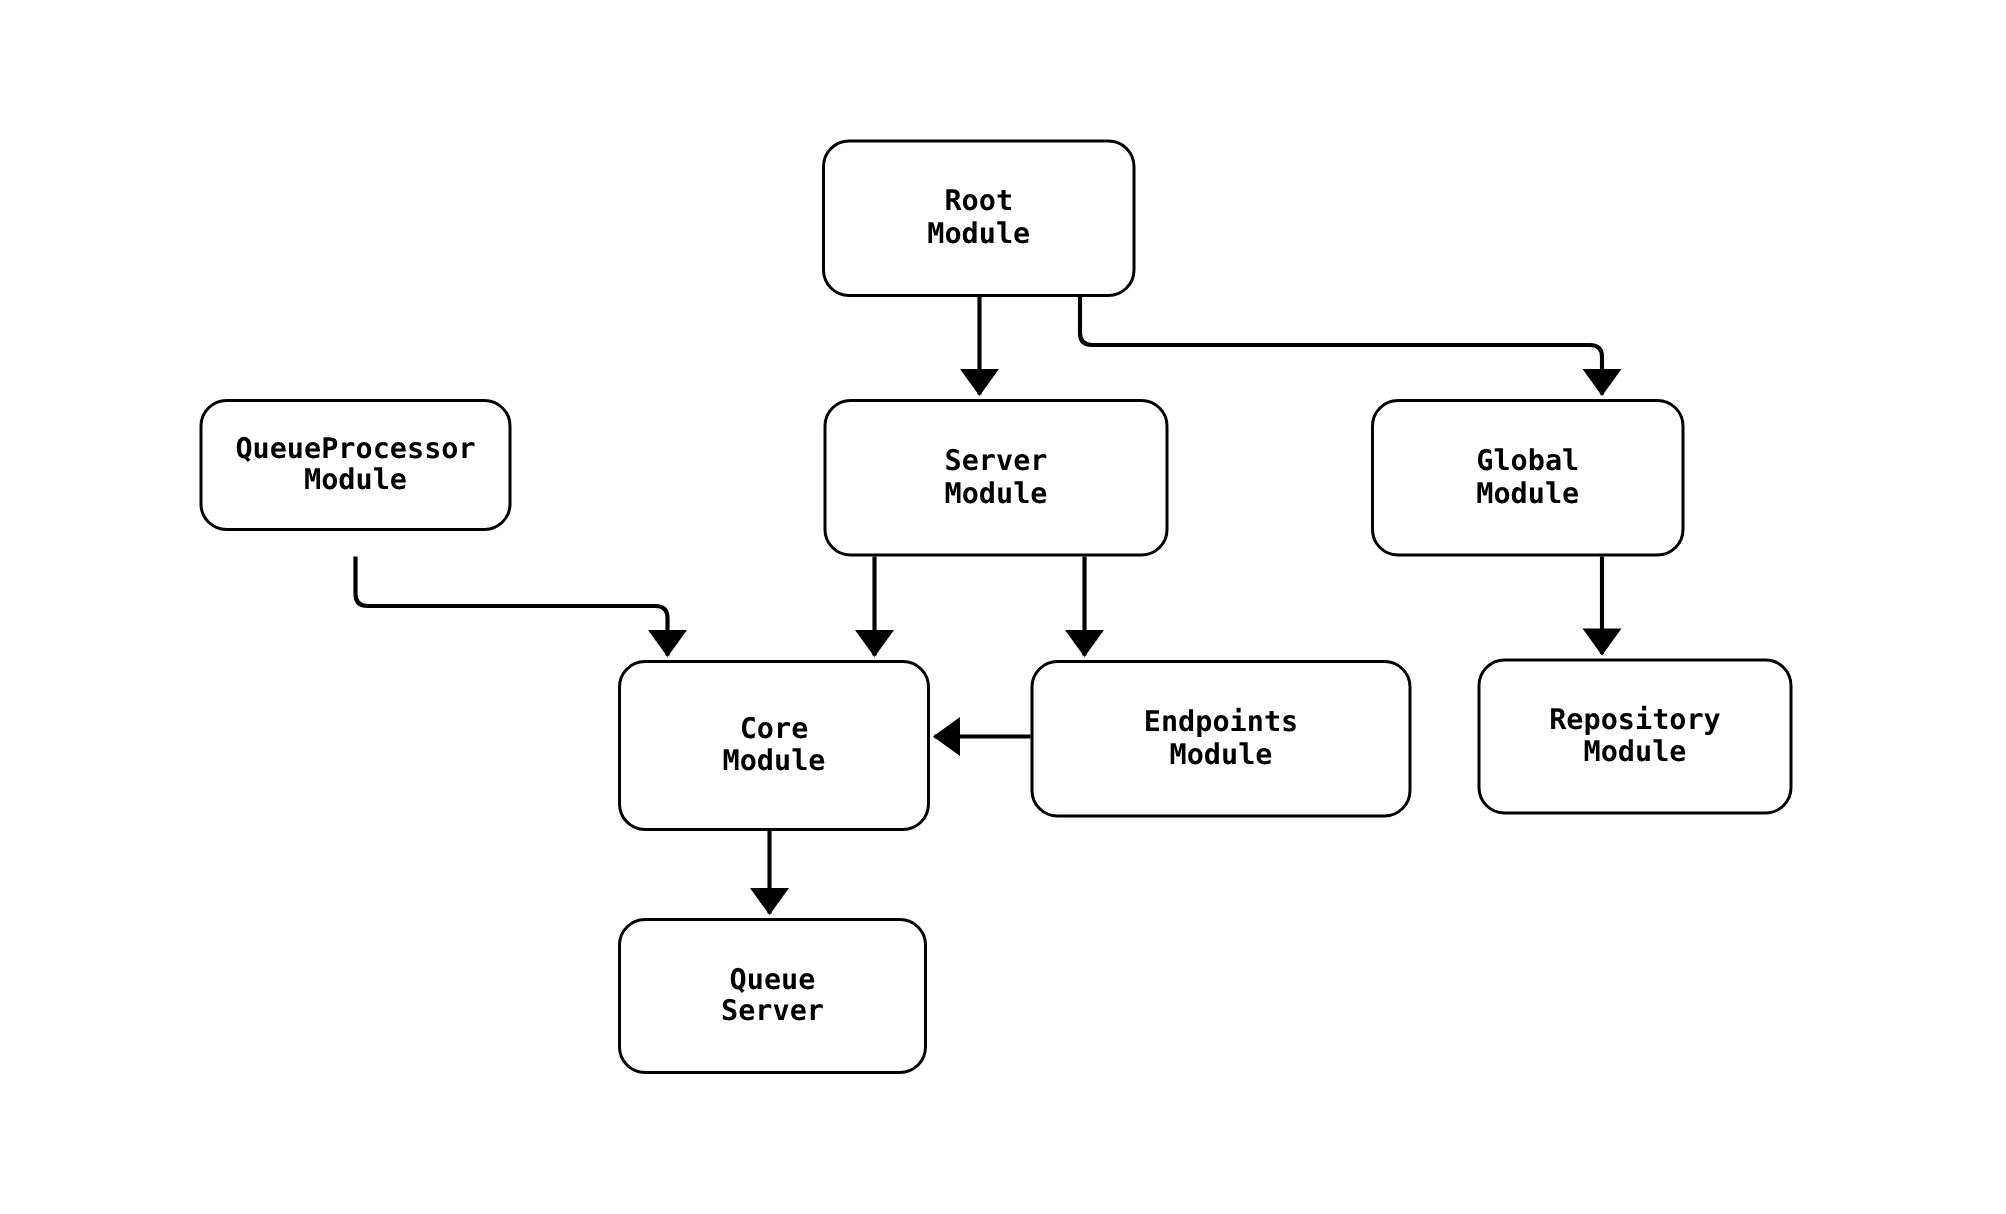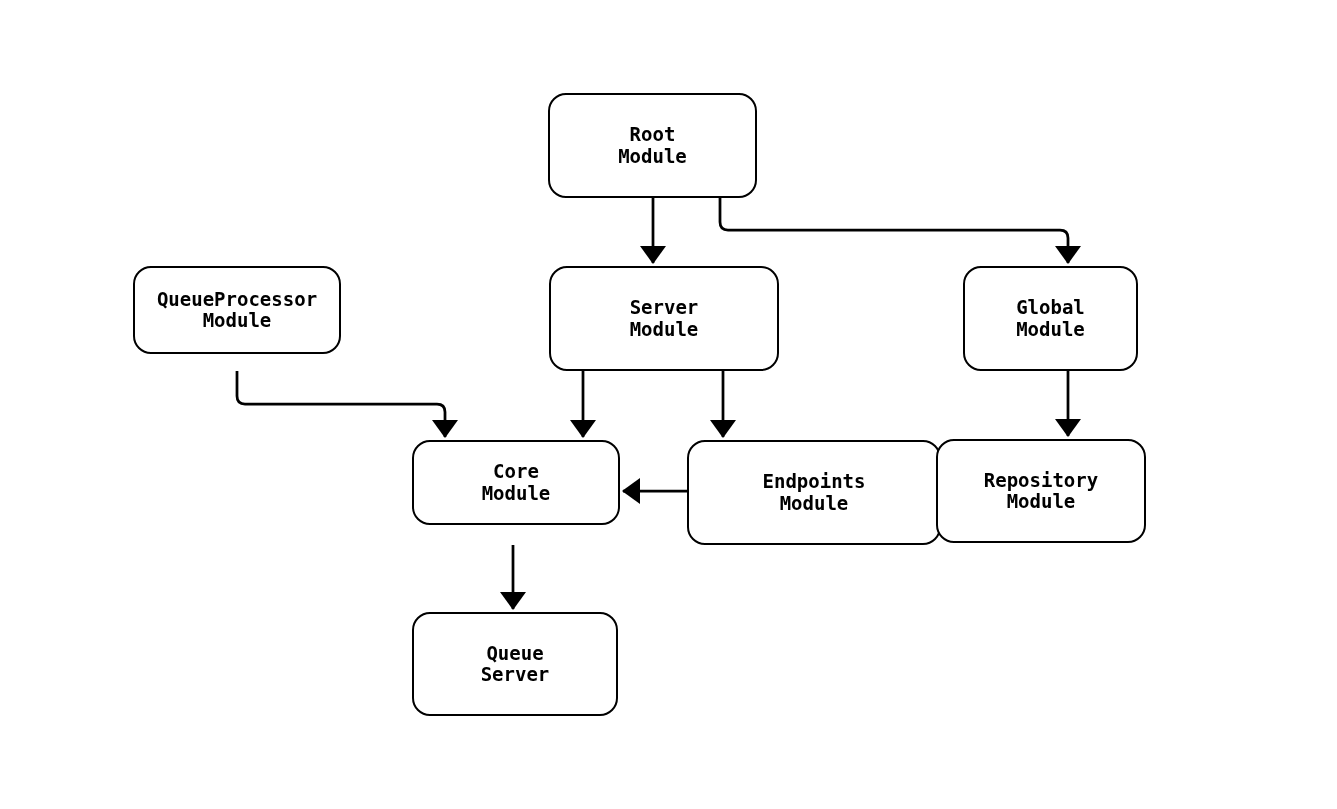--- a/index.html
+++ b/index.html
@@ -77,36 +77,36 @@
   <div class="node" style="left:133px; top:266px; width:208px; height:88px">
     <span class="node-label">QueueProcessor
 Module</span>
   </div>
 
   <div class="node" style="left:549px; top:266px; width:230px; height:105px">
     <span class="node-label">Server
 Module</span>
   </div>
 
-  <div class="node" style="left:963px; top:266px; width:175px; height:105px">
+  <div class="node" style="left:914px; top:266px; width:209px; height:105px">
     <span class="node-label">Global
 Module</span>
   </div>
 
-  <div class="node" style="left:412px; top:440px; width:208px; height:85px">
+  <div class="node" style="left:412px; top:440px; width:208px; height:114px">
     <span class="node-label">Core
 Module</span>
   </div>
 
   <div class="node" style="left:687px; top:440px; width:254px; height:105px">
     <span class="node-label">Endpoints
 Module</span>
   </div>
 
-  <div class="node" style="left:936px; top:439px; width:210px; height:104px">
+  <div class="node" style="left:985px; top:439px; width:210px; height:104px">
     <span class="node-label">Repository
 Module</span>
   </div>
 
   <div class="node" style="left:412px; top:612px; width:206px; height:104px">
     <span class="node-label">Queue
 Server</span>
   </div>
 
 </div>

